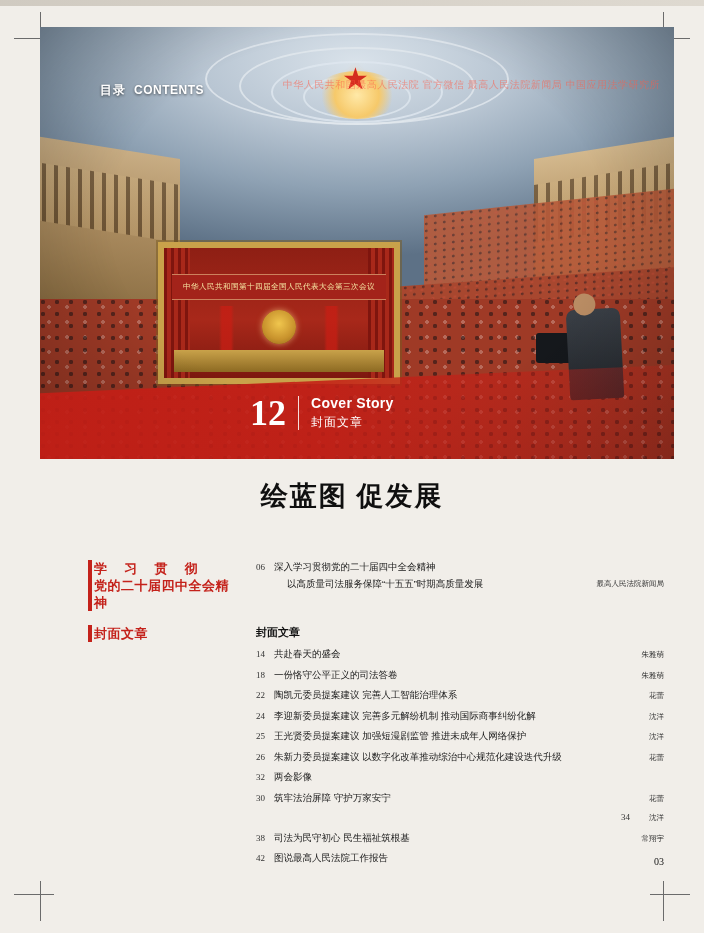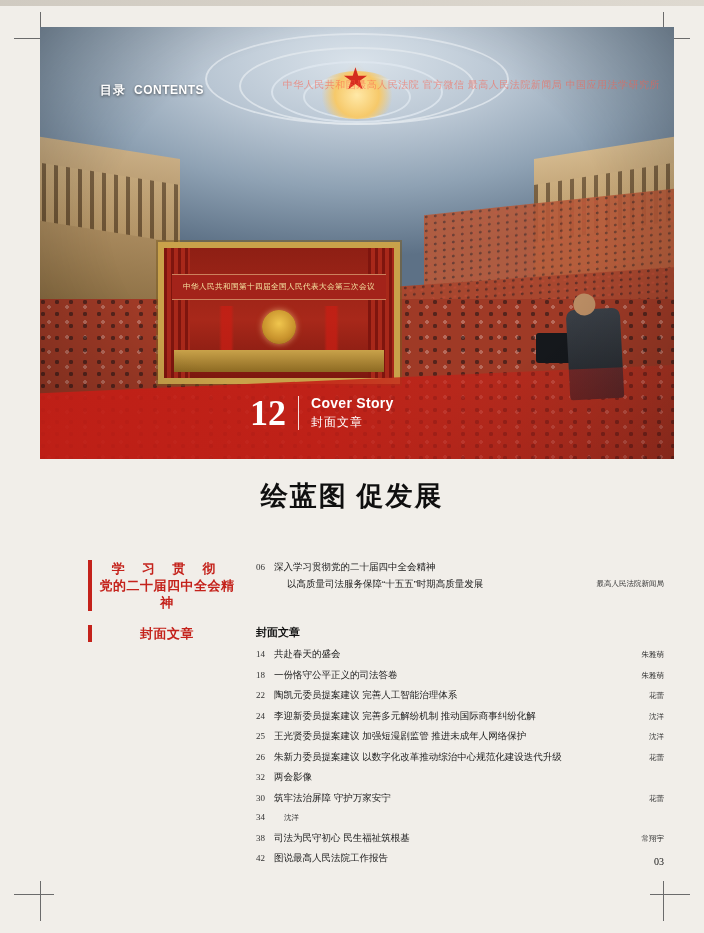--- a/index.html
+++ b/index.html
@@ -300,40 +300,41 @@
     padding-right: 16px;
     box-sizing: border-box;
   }
   .sec-title .bar-text {
     border-left: 4px solid #c4221b;
     padding-left: 2px;
     color: #c4221b;
     font-weight: bold;
     font-size: 13px;
     line-height: 17px;
-    text-align: center;
+    text-align: left;
     font-family: "Liberation Serif", serif;
   }
   .sec-title .bar-text .l1 { letter-spacing: 7px; display: block; }
   .sec-title .bar-text .l2 { display: block; letter-spacing: .5px; }
   .entries { flex: 1 1 auto; }
   .entries-head {
     font-size: 11px;
     font-weight: bold;
     color: #111;
     margin-bottom: 7px;
     font-family: "Liberation Serif", serif;
   }
   .entry {
     display: flex;
     align-items: baseline;
     font-size: 9.5px;
     color: #1a1a1a;
     margin-bottom: 6.5px;
     line-height: 13px;
+    justify-content: flex-end;
   }
   .entry .pg {
     width: 18px;
     flex: 0 0 18px;
     color: #333;
     font-size: 9px;
     font-family: "Liberation Serif", serif;
   }
   .entry .txt { flex: 1 1 auto; }
   .entry .txt .sub { display: block; margin-top: 4px; padding-left: 13px; }

